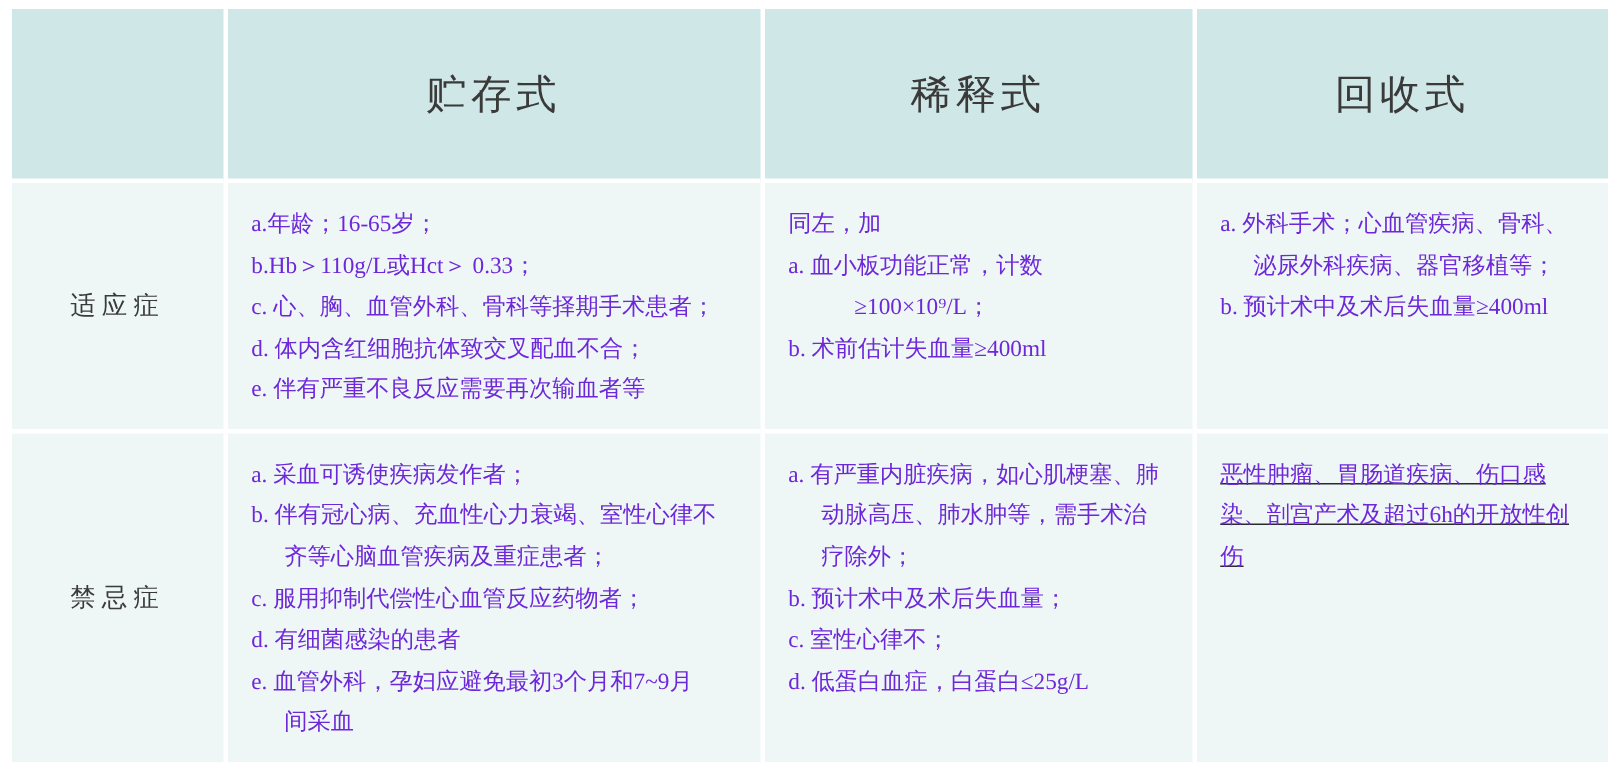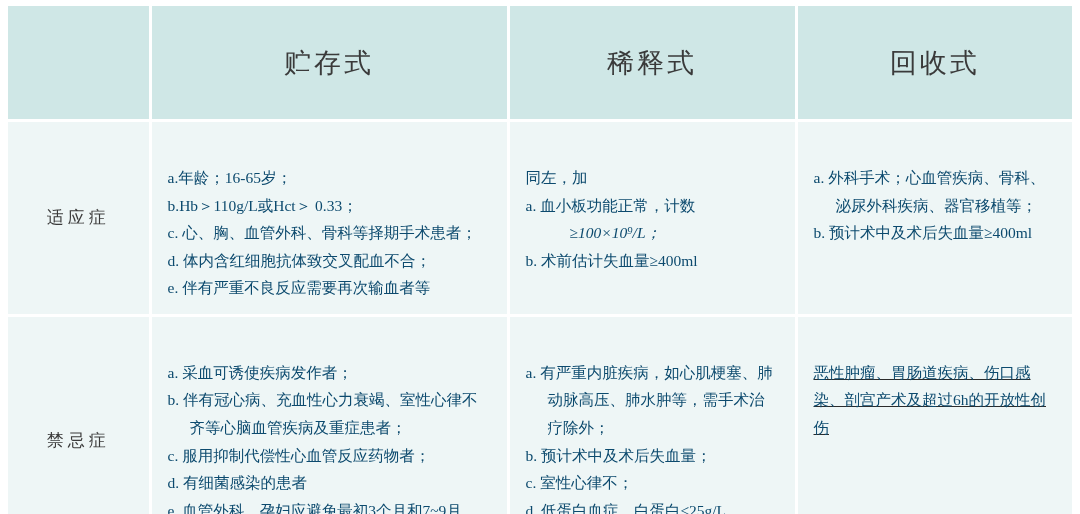--- a/index.html
+++ b/index.html
@@ -70,34 +70,32 @@
     background: #eef6f6;
     padding: 14px 14px 12px 16px;
   }
   td.cell.plain {
     background: #eef6f6;
     text-decoration: underline;
   }
   .lines {
     font-size: 15.5px;
     line-height: 1.78;
-    color: #0c4a6e;
-    margin-top: 28px;
+    color: #6d28d9;
   }
   .lines .ln {
     display: block;
     white-space: pre-wrap;
   }
   .lines .ln.indent {
     padding-left: 22px;
     font-family: Liberation Serif, serif;
   }
   .lines .ln.indent2 {
     padding-left: 44px;
-    font-style: italic;
   }
 </style>
 </head>
 <body>
 
 <div class="table-wrap">
   <table class="comparison">
     <colgroup>
       <col class="c0">
         <col class="c1">

